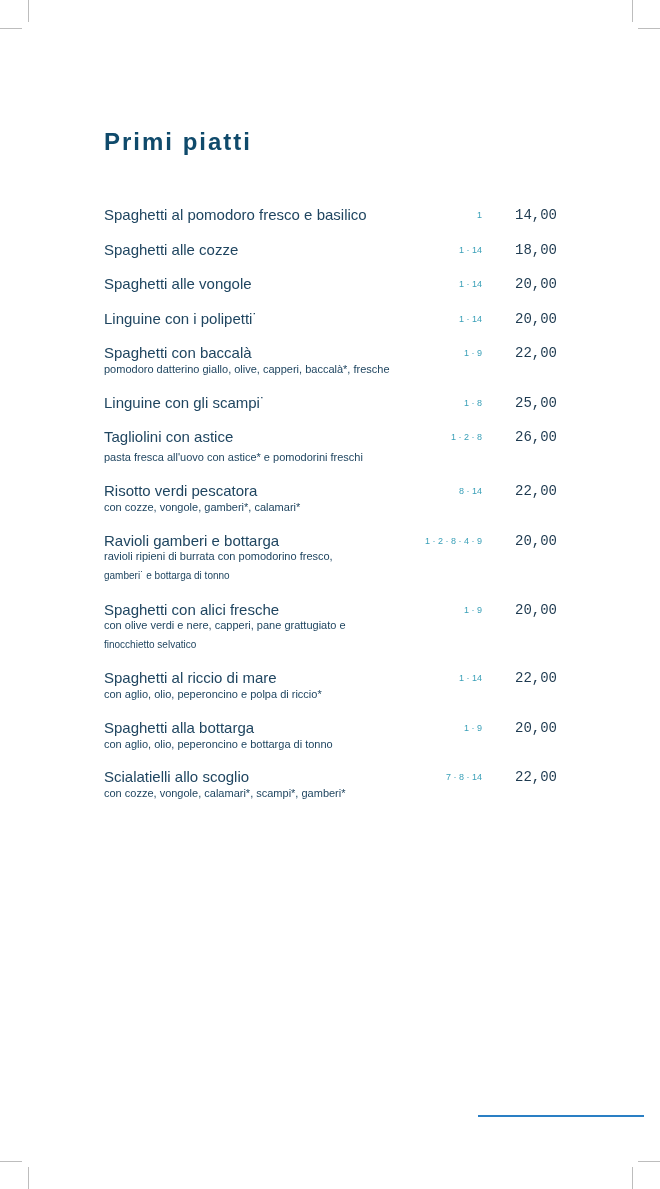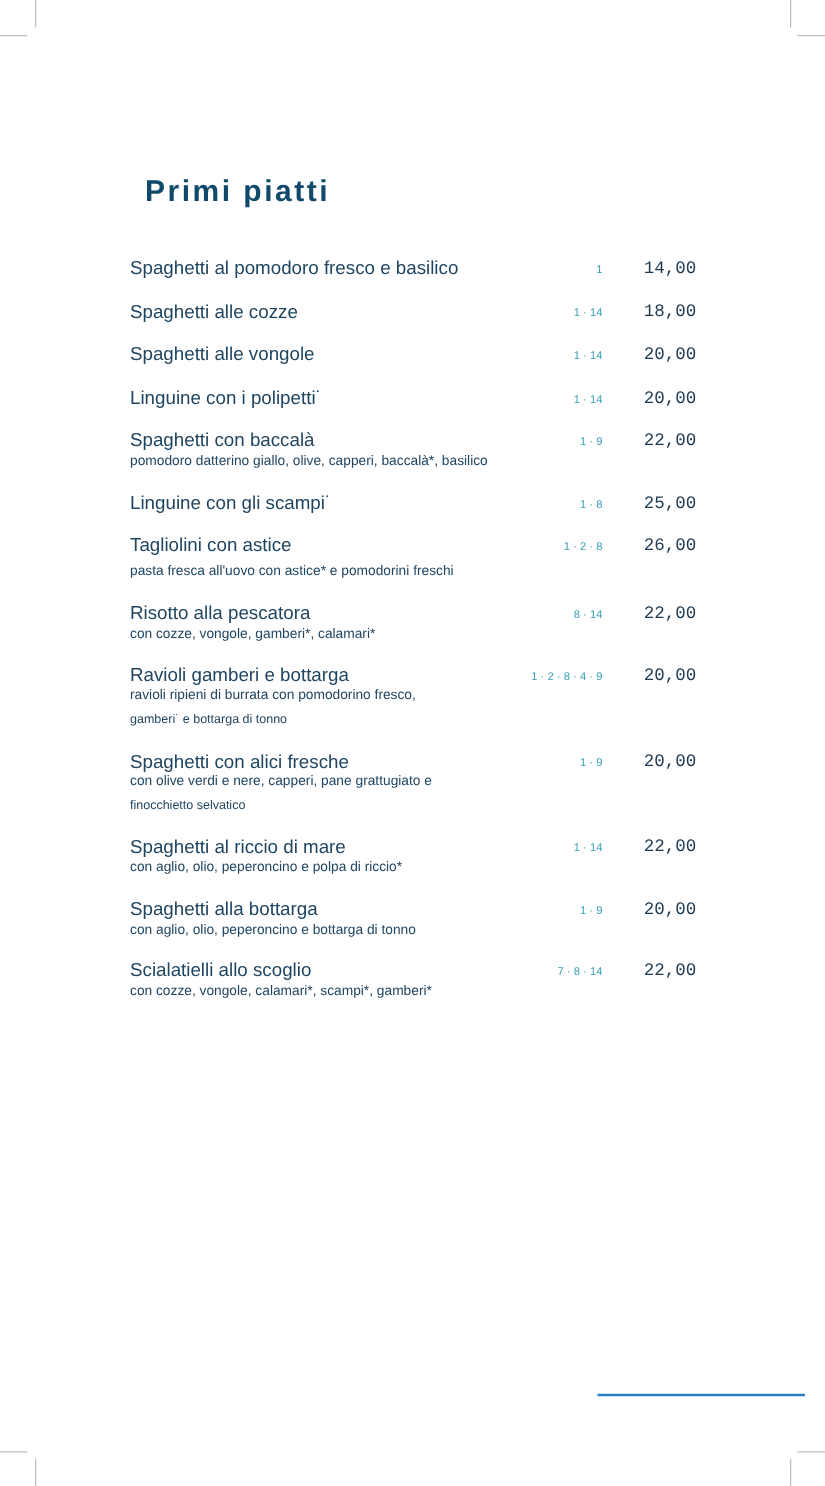--- a/index.html
+++ b/index.html
@@ -8,21 +8,21 @@
       position: relative; overflow: hidden;
       font-family: "Liberation Sans", sans-serif;
     }
     .crop { position: absolute; background: #bdbdbd; }
     .crop.v { width: 1px; height: 22px; }
     .crop.h { height: 1px; width: 22px; }
 
     .title {
       position: absolute; left: 104px; top: 128px;
       font-size: 24px; font-weight: bold; letter-spacing: 2px;
-      color: #0f4a6b; margin: 12px;
+      color: #0f4a6b; margin: 0;
     }
     .menu { position: absolute; left: 104px; top: 206px; width: 460px; }
     .item { position: absolute; left: 0; width: 460px; }
     .item .name {
       position: absolute; left: 0; top: 0;
       font-size: 15px; color: #1f4560; white-space: nowrap;
     }
     .item .allergens {
       position: absolute; right: 82px; top: 4px;
       font-size: 9px; color: #3aa0b8; white-space: nowrap; text-align: right;
@@ -73,35 +73,35 @@
   </div>
   <div class="item" style="top:104px">
     <span class="name">Linguine con i polipetti˙</span>
     <span class="allergens">1 · 14</span>
     <span class="price">20,00</span>
   </div>
   <div class="item" style="top:138px">
     <span class="name">Spaghetti con baccalà</span>
     <span class="allergens">1 · 9</span>
     <span class="price">22,00</span>
-    <span class="desc" style="top:19px">pomodoro datterino giallo, olive, capperi, baccalà*, basilico</span>
+    <span class="desc" style="top:19px">pomodoro datterino giallo, olive, capperi, baccalà*, fresche</span>
   </div>
   <div class="item" style="top:188px">
     <span class="name">Linguine con gli scampi˙</span>
     <span class="allergens">1 · 8</span>
     <span class="price">25,00</span>
   </div>
   <div class="item" style="top:222px">
     <span class="name">Tagliolini con astice</span>
     <span class="allergens">1 · 2 · 8</span>
     <span class="price">26,00</span>
     <span class="desc" style="top:23px">pasta fresca all'uovo con astice* e pomodorini freschi</span>
   </div>
   <div class="item" style="top:276px">
-    <span class="name">Risotto alla pescatora</span>
+    <span class="name">Risotto verdi pescatora</span>
     <span class="allergens">8 · 14</span>
     <span class="price">22,00</span>
     <span class="desc" style="top:19px">con cozze, vongole, gamberi*, calamari*</span>
   </div>
   <div class="item" style="top:326px">
     <span class="name">Ravioli gamberi e bottarga</span>
     <span class="allergens">1 · 2 · 8 · 4 · 9</span>
     <span class="price">20,00</span>
     <span class="desc" style="top:18px">ravioli ripieni di burrata con pomodorino fresco,</span>
     <span class="desc2" style="top:38px">gamberi˙ e bottarga di tonno</span>

